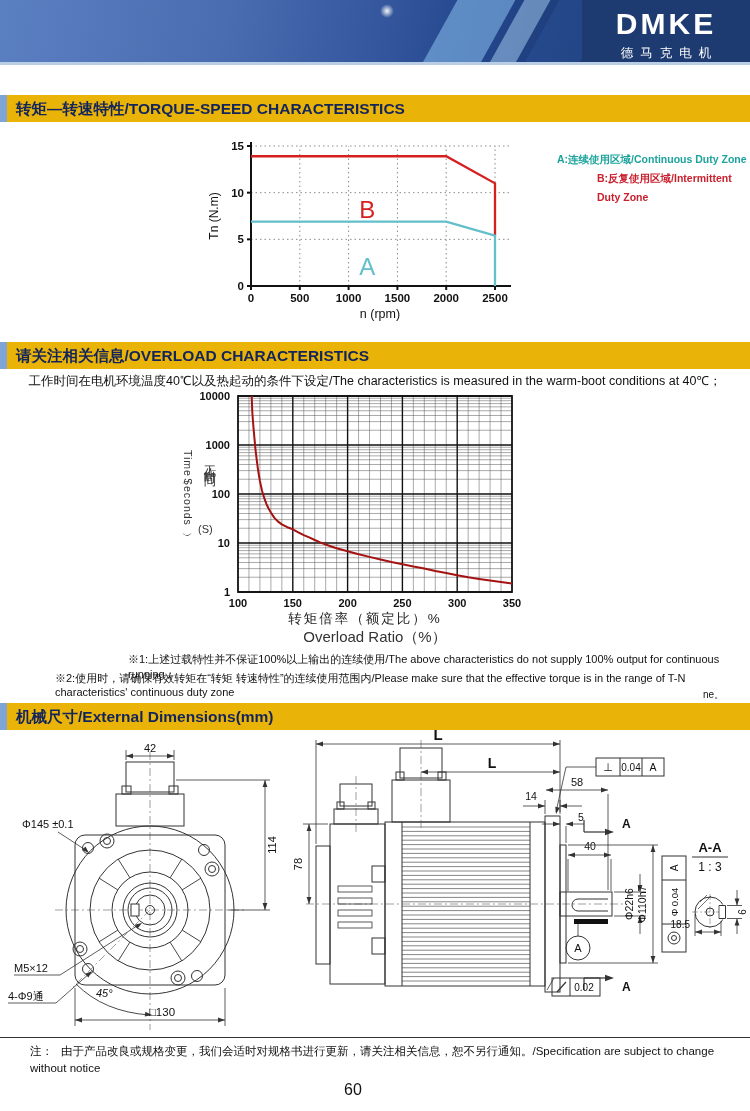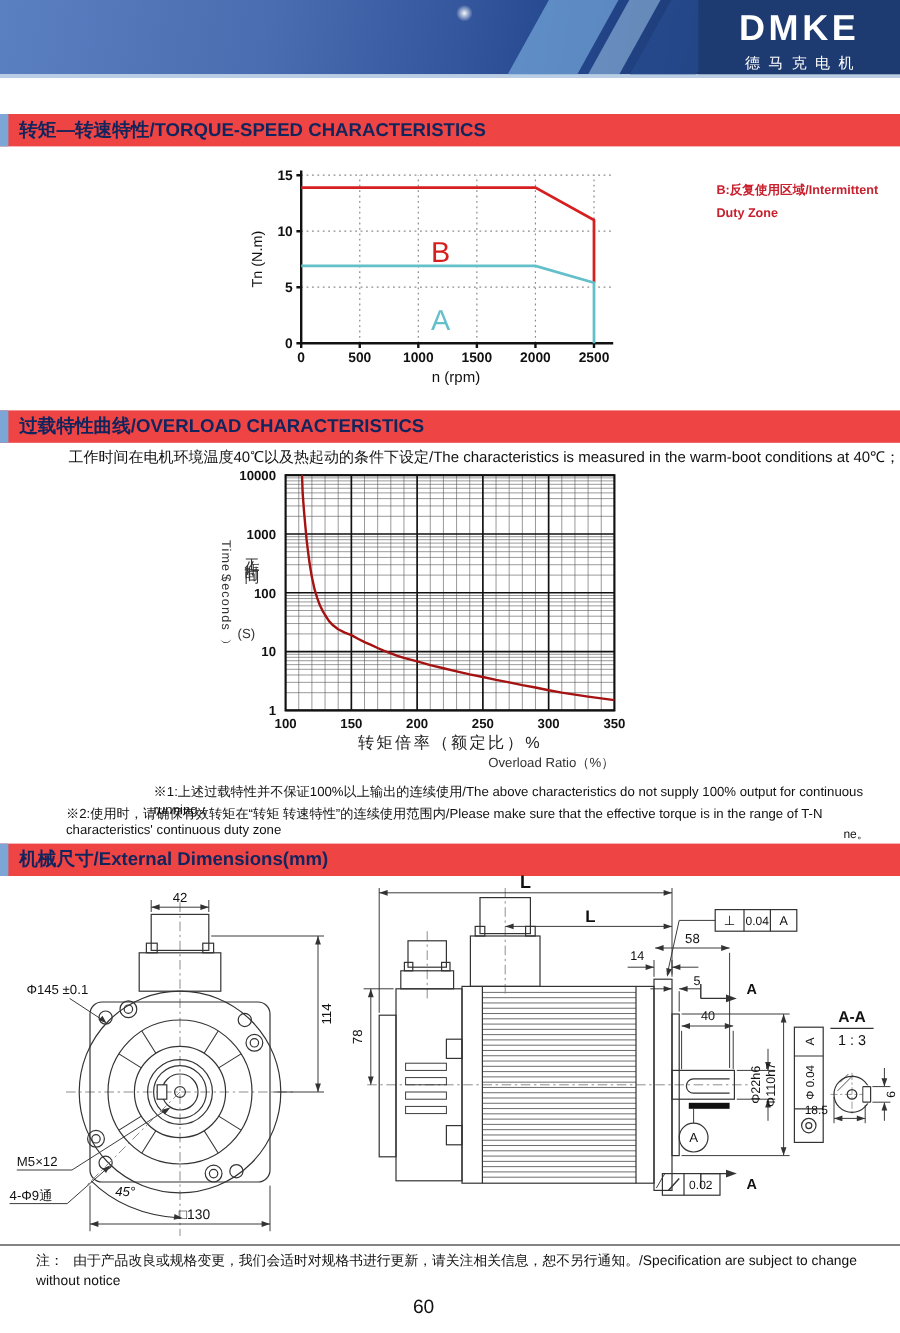--- a/index.html
+++ b/index.html
@@ -14,30 +14,30 @@
   .s1{left:438px;width:58px;background:rgba(125,175,225,.65)}
   .s2{left:505px;width:26px;background:rgba(160,200,235,.55)}
   .s3{left:540px;width:55px;background:rgba(40,80,150,.55)}
   .dot{position:absolute;left:380px;top:4px;width:14px;height:14px;border-radius:50%;
     background:radial-gradient(circle,rgba(255,255,255,.95),rgba(255,255,255,0) 70%)}
   .logoblk{position:absolute;right:0;top:0;width:168px;height:62px;background:#1d3a71;
     display:flex;flex-direction:column;align-items:center;justify-content:flex-end}
   .logo{font-size:30px;font-weight:bold;letter-spacing:3px;color:#fff;line-height:30px}
   .logosub{font-size:12.5px;letter-spacing:7px;color:#fff;margin-top:6px;padding-left:7px}
   
-  .secbar{position:absolute;left:0;width:750px;height:27px;background:#ef4444;color:#12245c;
+  .secbar{position:absolute;left:0;width:750px;height:27px;background:#eab308;color:#12245c;
     font-weight:bold;font-size:15.5px;line-height:27px;padding-left:16px;box-sizing:border-box}
   .secbar::before{content:"";position:absolute;left:0;top:0;width:7px;height:27px;background:#7da6d6}
   
   svg text{font-family:"Liberation Sans",sans-serif}
   .legend{position:absolute;left:557px;top:150px;font-size:10.5px;font-weight:bold;line-height:19px}
-  .intro{position:absolute;left:0;top:372px;width:750px;text-align:right;font-size:12.5px;color:#111}
-  .ov-xt-cn{position:absolute;left:238px;top:610px;width:274px;text-align:center;
+  .intro{position:absolute;left:0;top:372px;width:750px;text-align:center;font-size:12.5px;color:#111}
+  .ov-xt-cn{position:absolute;left:228px;top:610px;width:274px;text-align:center;
     font-size:13.5px;letter-spacing:2px;color:#222}
-  .ov-xt-en{position:absolute;left:238px;top:628px;width:274px;text-align:right;font-size:11px;color:#333}
+  .ov-xt-en{position:absolute;left:238px;top:628px;width:274px;text-align:center;font-size:15px;color:#333}
   .vtext{position:absolute;writing-mode:vertical-rl;color:#333}
   .ov-yl-en{left:181px;top:450px;font-size:10.5px;letter-spacing:1px}
   .ov-yl-cn{left:201px;top:455px;font-size:12.5px;letter-spacing:3px}
   .ov-yl-s{position:absolute;left:198px;top:523px;font-size:11px;color:#333}
   .note1{position:absolute;left:128px;top:652px;font-size:11px;color:#111}
   .note2{position:absolute;left:55px;top:671px;font-size:11px;color:#111}
   .noteov{position:absolute;right:26px;top:688px;font-size:10px;color:#111}
   
   .footrule{position:absolute;left:0;top:1037px;width:750px;border-top:1.5px solid #333}
   .footnote{position:absolute;left:30px;top:1043px;width:700px;font-size:11.5px;line-height:17px;color:#111}
@@ -94,24 +94,25 @@
     <text x="290" y="168" fill="#111" font-size="11.5" text-anchor="middle" font-weight="bold">2500</text>
     <polyline points="46,22.26666666666668 241.20000000000002,22.26666666666668 290,49.33333333333334 290,101.6" fill="none" stroke="#d61f1f" stroke-width="2.3"></polyline>
     <text x="162.144" y="84.4" fill="#d61f1f" font-size="24" text-anchor="middle">B</text>
     <polyline points="46,87.6 241.20000000000002,87.6 290,101.6 290,152" fill="none" stroke="#63bfca" stroke-width="2.3"></polyline>
     <text x="162.144" y="141.33333333333334" fill="#63bfca" font-size="24" text-anchor="middle">A</text>
     <text x="175" y="184" fill="#111" font-size="12.5" text-anchor="middle">n (rpm)</text>
     <text x="13" y="82" fill="#111" font-size="12" text-anchor="middle" transform="rotate(-90 13 82)">Tn (N.m)</text>
   </svg>
 
 <div class="legend">
+  <div id="leg-a" style="color: rgb(29, 163, 157);">A:连续使用区域/Continuous Duty Zone</div>
   <div id="leg-b" style="color: rgb(201, 32, 46); margin-left: 40px;">B:反复使用区域/Intermittent Duty Zone</div>
 </div>
 
-<div class="secbar" style="top:342px">过载特性曲线/OVERLOAD CHARACTERISTICS</div>
+<div class="secbar" style="top:342px">请关注相关信息/OVERLOAD CHARACTERISTICS</div>
 
 <div class="intro">工作时间在电机环境温度40℃以及热起动的条件下设定/The characteristics is measured in the warm-boot conditions at 40℃；</div>
 
 <svg id="overload-svg" class="abs" style="left:172px;top:390px" width="400" height="222">
     <line x1="66" y1="187.24953021246492" x2="340" y2="187.24953021246492" stroke="#555" stroke-width="0.5"></line>
     <line x1="66" y1="178.62105851873653" x2="340" y2="178.62105851873653" stroke="#555" stroke-width="0.5"></line>
     <line x1="66" y1="172.49906042492984" x2="340" y2="172.49906042492984" stroke="#555" stroke-width="0.5"></line>
     <line x1="66" y1="167.75046978753508" x2="340" y2="167.75046978753508" stroke="#555" stroke-width="0.5"></line>
     <line x1="66" y1="163.87058873120145" x2="340" y2="163.87058873120145" stroke="#555" stroke-width="0.5"></line>
     <line x1="66" y1="160.59019603930142" x2="340" y2="160.59019603930142" stroke="#555" stroke-width="0.5"></line>

